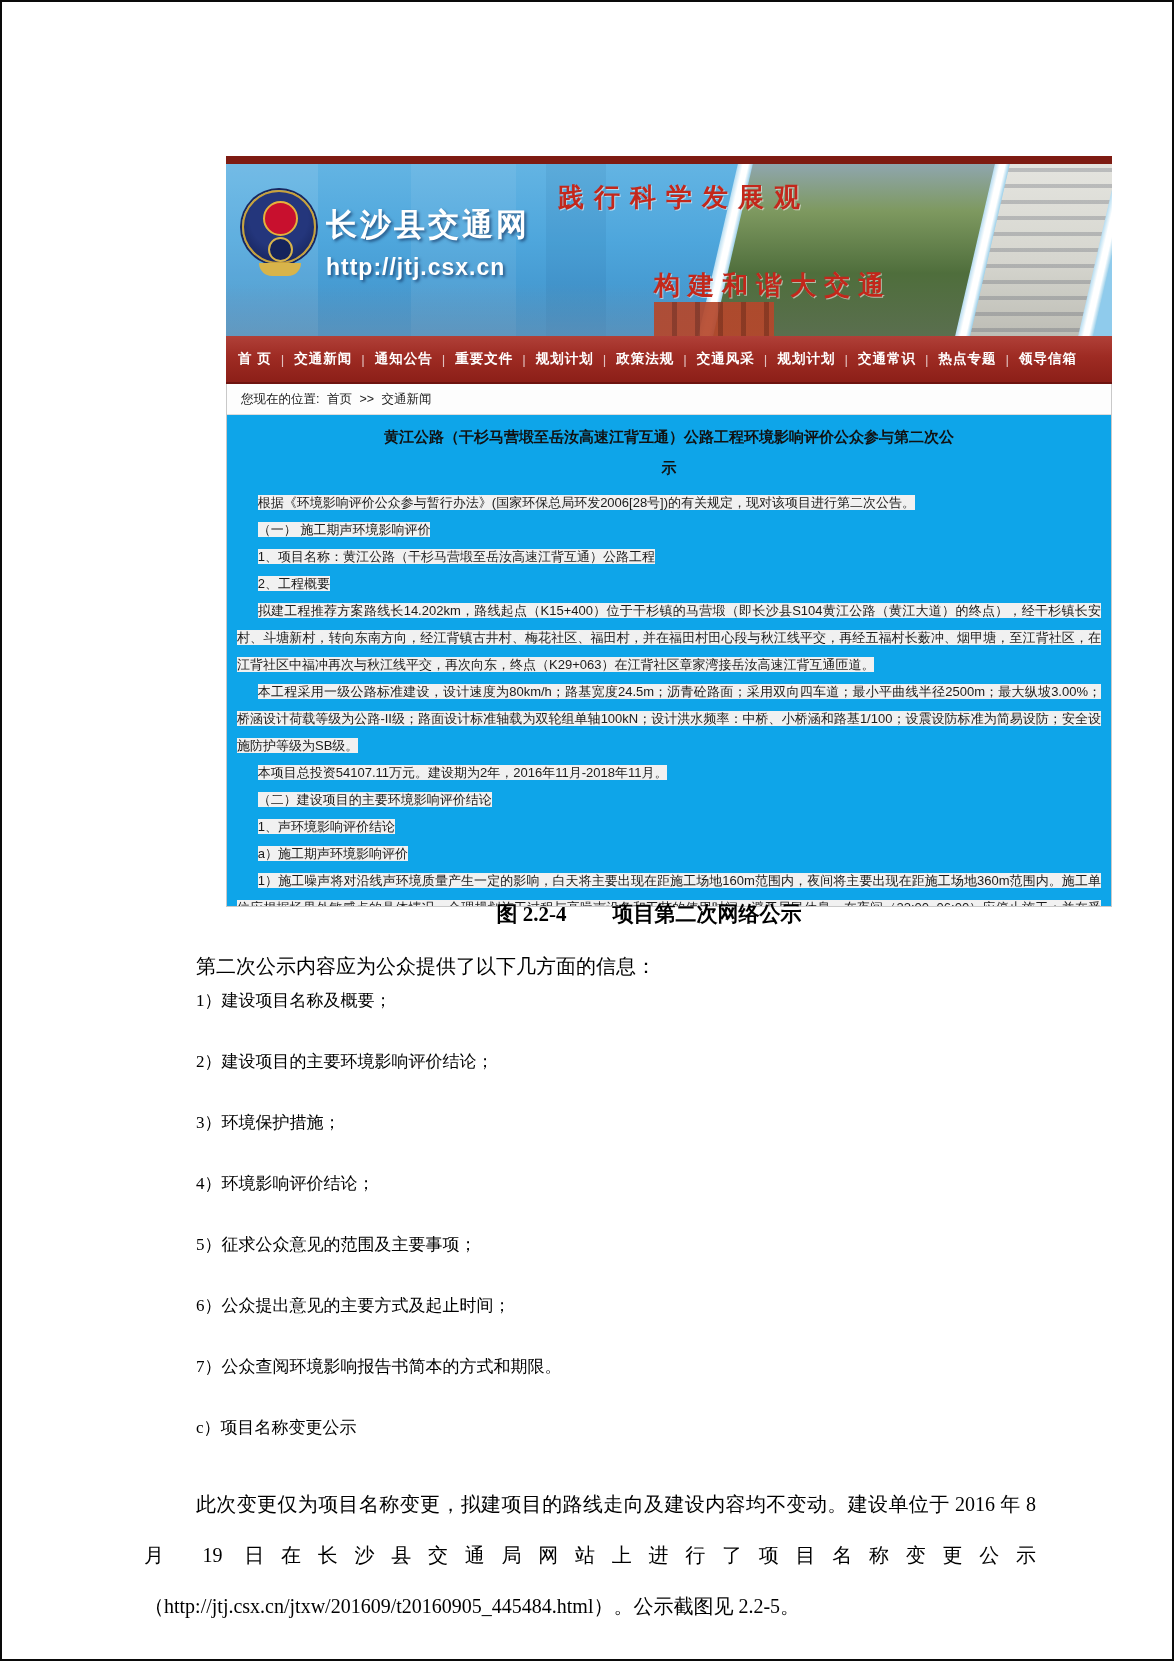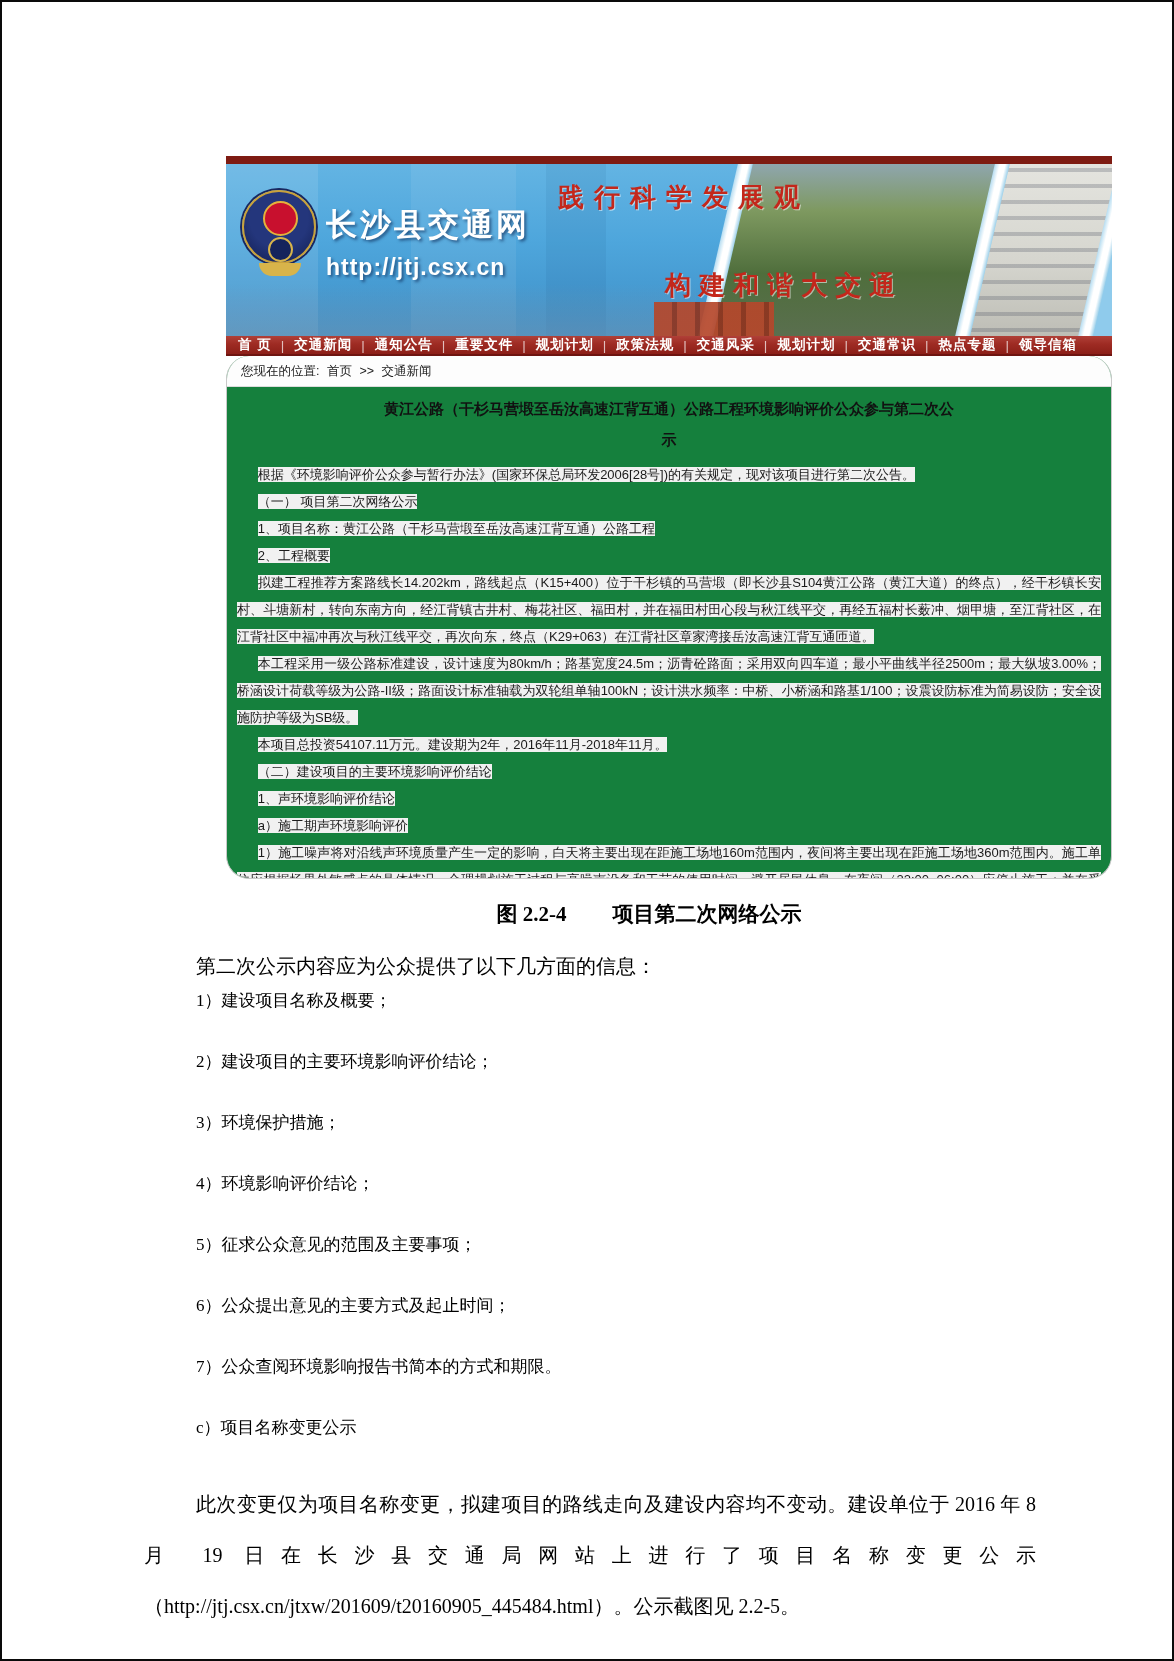--- a/index.html
+++ b/index.html
@@ -45,31 +45,31 @@
     background:#15235c;border:2px solid #d8b44a;}
   .logo-fan{position:absolute;left:17px;bottom:0;width:42px;height:13px;
     background:#d8b44a;border-radius:0 0 22px 22px;}
   .site-name{position:absolute;left:100px;top:40px;z-index:5;color:#fff;font-weight:bold;
     font-size:31px;letter-spacing:3px;text-shadow:2px 2px 3px rgba(5,25,70,0.55);}
   .site-url{position:absolute;left:100px;top:90px;z-index:5;color:#fff;font-weight:bold;
     font-size:23px;letter-spacing:1px;text-shadow:2px 2px 3px rgba(5,25,70,0.55);}
   .slogan{position:absolute;z-index:6;font-weight:bold;font-size:26px;color:#c3271b;
     text-shadow:1px 1px 0 rgba(255,255,255,0.55);}
   .slogan-top{left:332px;top:16px;letter-spacing:10px;}
-  .slogan-bottom{left:428px;top:104px;letter-spacing:8px;margin-left:11px;}
+  .slogan-bottom{left:428px;top:104px;letter-spacing:8px;}
 
-  .nav{height:20px;display:flex;align-items:center;padding:0 12px;box-sizing:border-box;
+  .nav{height:48px;display:flex;align-items:center;padding:0 12px;box-sizing:border-box;
     background:linear-gradient(180deg,#b04038 0%,#9e2b23 45%,#8c1f18 100%);
     border-bottom:2px solid #6e1410;color:#fff;font-size:13.5px;font-weight:bold;
     letter-spacing:1px;white-space:nowrap;}
   .nav-item{cursor:pointer;}
   .nav-sep{margin:0 9px;font-weight:normal;opacity:.7;}
 
   .content-box{border-left:1px solid #c9c9c9;border-right:1px solid #c9c9c9;
-    border-bottom:1px solid #c9c9c9;background:#15803d;height:523px;box-sizing:border-box;overflow:hidden;border-radius:23px;}
+    border-bottom:1px solid #c9c9c9;background:#0ea5e9;height:523px;box-sizing:border-box;overflow:hidden;}
   .breadcrumb{height:30px;line-height:30px;padding-left:14px;font-size:12.5px;color:#222;
     border-bottom:1px solid #dcdcdc;background:#fdfdfd;}
   .breadcrumb .bc-link{cursor:pointer;margin:0 4px;}
   .article{padding:6px 10px 0 10px;}
   .shot-title{text-align:center;font-weight:bold;font-size:15px;line-height:31px;color:#111;margin-bottom:6px;}
   .shot-body p{margin:0;font-size:13px;line-height:27px;color:#1a1a1a;
     text-align:justify;text-indent:1.6em;}
   .shot-body p span{background:#f1f1f1;}
 
   
@@ -149,21 +149,21 @@
         <span class="bc-link">交通新闻</span>
       </div>
 
       <div class="article">
         <div class="shot-title">
           <div>黄江公路（干杉马营塅至岳汝高速江背互通）公路工程环境影响评价公众参与第二次公</div>
           <div>示</div>
         </div>
         <div class="shot-body">
           <p><span>根据《环境影响评价公众参与暂行办法》(国家环保总局环发2006[28号])的有关规定，现对该项目进行第二次公告。</span></p>
-          <p><span>（一） 项目第二次网络公示</span></p>
+          <p><span>（一） 施工期声环境影响评价</span></p>
           <p><span>1、项目名称：黄江公路（干杉马营塅至岳汝高速江背互通）公路工程</span></p>
           <p><span>2、工程概要</span></p>
           <p><span>拟建工程推荐方案路线长14.202km，路线起点（K15+400）位于干杉镇的马营塅（即长沙县S104黄江公路（黄江大道）的终点），经干杉镇长安村、斗塘新村，转向东南方向，经江背镇古井村、梅花社区、福田村，并在福田村田心段与秋江线平交，再经五福村长薮冲、烟甲塘，至江背社区，在江背社区中福冲再次与秋江线平交，再次向东，终点（K29+063）在江背社区章家湾接岳汝高速江背互通匝道。</span></p>
           <p><span>本工程采用一级公路标准建设，设计速度为80km/h；路基宽度24.5m；沥青砼路面；采用双向四车道；最小平曲线半径2500m；最大纵坡3.00%；桥涵设计荷载等级为公路-II级；路面设计标准轴载为双轮组单轴100kN；设计洪水频率：中桥、小桥涵和路基1/100；设震设防标准为简易设防；安全设施防护等级为SB级。</span></p>
           <p><span>本项目总投资54107.11万元。建设期为2年，2016年11月-2018年11月。</span></p>
           <p><span>（二）建设项目的主要环境影响评价结论</span></p>
           <p><span>1、声环境影响评价结论</span></p>
           <p><span>a）施工期声环境影响评价</span></p>
           <p><span>1）施工噪声将对沿线声环境质量产生一定的影响，白天将主要出现在距施工场地160m范围内，夜间将主要出现在距施工场地360m范围内。施工单位应根据场界外敏感点的具体情况，合理规划施工过程与高噪声设备和工艺的使用时间，避开居民休息，在夜间（22:00~06:00）应停止施工；并在受施工噪声影响严重敏感点路段设置临时的隔声屏障，以减小施工对这些声环境保护目标的影响；施工场地的布设应尽量避开居民区等。</span></p>
         </div>

